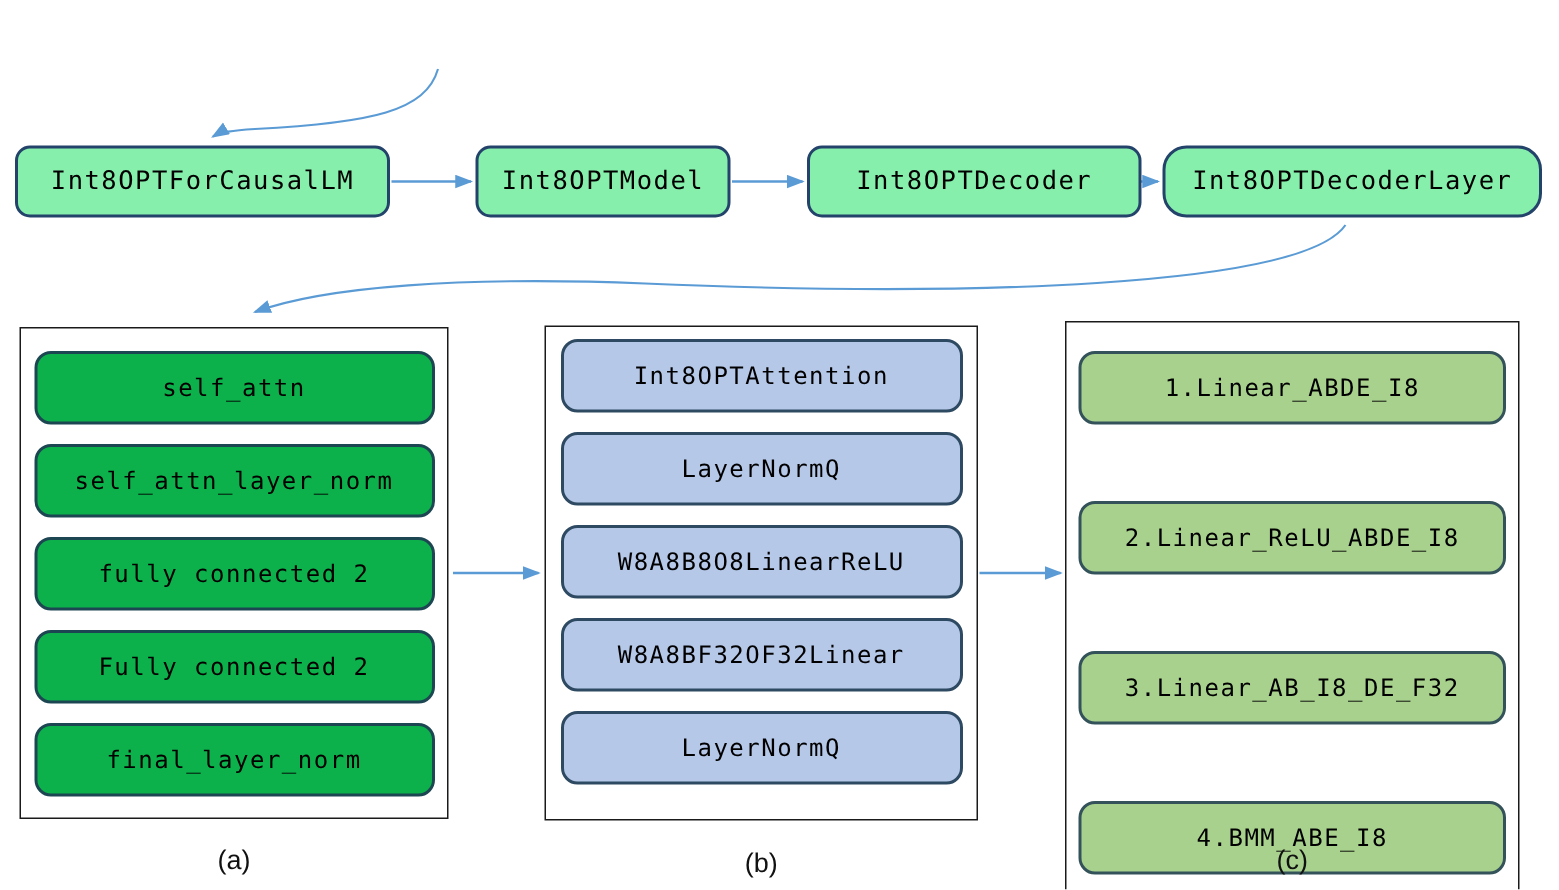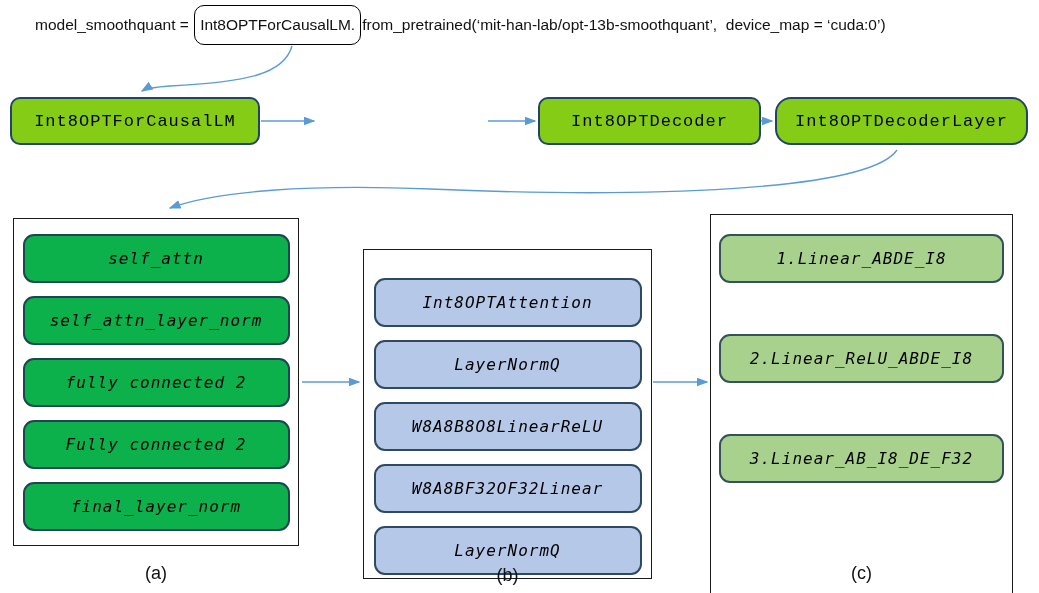--- a/index.html
+++ b/index.html
@@ -14,73 +14,67 @@
   }
   .code-box{
     display:flex;align-items:center;height:38px;padding:0 5px;margin:0 1px;
     border:1.6px solid #000;border-radius:10px;
   }
   
   svg.overlay{position:absolute;left:0;top:0;width:1039px;height:593px;pointer-events:none;}
   
   .node{
     position:absolute;height:48px;display:flex;align-items:center;justify-content:center;
-    background:#84cc16;border:2.2px solid #24436b;border-radius:10px;
-    font-size:17px;letter-spacing:1px;box-sizing:border-box;font-family:Liberation Mono, monospace;
+    background:#86efac;border:2.2px solid #24436b;border-radius:10px;
+    font-size:17px;letter-spacing:1px;box-sizing:border-box;
   }
   
   .col{
     position:absolute;background:#ffffff;border:1.4px solid #1a1a1a;box-sizing:border-box;
     display:flex;flex-direction:column;
   }
   .col .item{
     height:49px;margin:0 auto;display:flex;align-items:center;justify-content:center;
-    border-radius:11px;box-sizing:border-box;font-size:16px;letter-spacing:1px;flex:0 0 auto;font-style:italic;
+    border-radius:11px;box-sizing:border-box;font-size:16px;letter-spacing:1px;flex:0 0 auto;
   }
   .col-a{left:13px;top:218px;width:286px;height:328px;padding-top:15px;}
   .col-a .item{width:267px;margin-bottom:13px;background:#0db14b;border:2.2px solid #1d4653;}
-  .col-b{left:363px;top:217px;width:289px;height:330px;padding-top:28px;margin-top:32px;}
+  .col-b{left:363px;top:217px;width:289px;height:330px;padding-top:8px;}
   .col-b .item{width:268px;margin-bottom:13px;background:#b6c8e8;border:2.2px solid #2e4a62;}
   .col-c{left:710px;top:214px;width:303px;height:400px;padding-top:19px;gap:38px;}
   .col-c .item{width:285px;margin-bottom:13px;background:#a9d18e;border:2.2px solid #33525a;}
   
   .caption{
     position:absolute;text-align:center;font-family:"Liberation Sans","DejaVu Sans",sans-serif;
     font-size:18px;color:#111;
   }
 </style>
 </head>
 <body>
 
 <div class="stage">
 
-  <div class="code-line">
-    <span>model_smoothquant = </span>
-    <span class="code-box">
-      <span>Int8OPTForCausalLM.</span>
-    </span>
-    <span>from_pretrained(‘mit-han-lab/opt-13b-smoothquant’,  device_map = ‘cuda:0’)</span>
-  </div>
 
   <svg class="overlay" viewBox="0 0 1039 593">
     <defs>
       <marker id="ah" markerWidth="12" markerHeight="10" refX="10.5" refY="4.5" orient="auto" markerUnits="userSpaceOnUse">
         <path d="M0,0 L12,4.5 L0,9 Z" fill="#5b9bd5"></path>
       </marker>
     </defs>
     <path d="M292,46 C284,74 248,82 170,86 C155,87 147,88 142,91" fill="none" stroke="#5b9bd5" stroke-width="1.4" marker-end="url(#ah)"></path>
     <path d="M261,121 H314" fill="none" stroke="#5b9bd5" stroke-width="1.6" marker-end="url(#ah)"></path>
     <path d="M488,121 H535" fill="none" stroke="#5b9bd5" stroke-width="1.6" marker-end="url(#ah)"></path>
     <path d="M734,121 H772" fill="none" stroke="#5b9bd5" stroke-width="1.6" marker-end="url(#ah)"></path>
     <path d="M897,150 C868,192 640,198 430,189 C310,184 216,191 170,208" fill="none" stroke="#5b9bd5" stroke-width="1.4" marker-end="url(#ah)"></path>
     <path d="M302,382 H359" fill="none" stroke="#5b9bd5" stroke-width="1.6" marker-end="url(#ah)"></path>
     <path d="M653,382 H707" fill="none" stroke="#5b9bd5" stroke-width="1.6" marker-end="url(#ah)"></path>
   </svg>
 
   <div class="node" style="left:10px;top:97px;width:250px;">Int8OPTForCausalLM</div>
+  <div class="node" style="left:317px;top:97px;width:170px;">Int8OPTModel</div>
   <div class="node" style="left:538px;top:97px;width:223px;">Int8OPTDecoder</div>
   <div class="node" style="left:775px;top:97px;width:253px;border-radius:16px;">Int8OPTDecoderLayer</div>
 
   <div class="col col-a">
     <div class="item">self_attn</div>
     <div class="item">self_attn_layer_norm</div>
     <div class="item">fully connected 2</div>
     <div class="item">Fully connected 2</div>
     <div class="item">final_layer_norm</div>
   </div>
@@ -90,19 +84,20 @@
     <div class="item">LayerNormQ</div>
     <div class="item">W8A8B8O8LinearReLU</div>
     <div class="item">W8A8BF32OF32Linear</div>
     <div class="item">LayerNormQ</div>
   </div>
 
   <div class="col col-c">
     <div class="item">1.Linear_ABDE_I8</div>
     <div class="item">2.Linear_ReLU_ABDE_I8</div>
     <div class="item">3.Linear_AB_I8_DE_F32</div>
+    <div class="item">4.BMM_ABE_I8</div>
   </div>
 
   <div class="caption" style="left:13px;top:563px;width:286px;">(a)</div>
   <div class="caption" style="left:363px;top:565px;width:289px;">(b)</div>
   <div class="caption" style="left:710px;top:563px;width:303px;">(c)</div>
 
 </div>
 
 </body></html>

